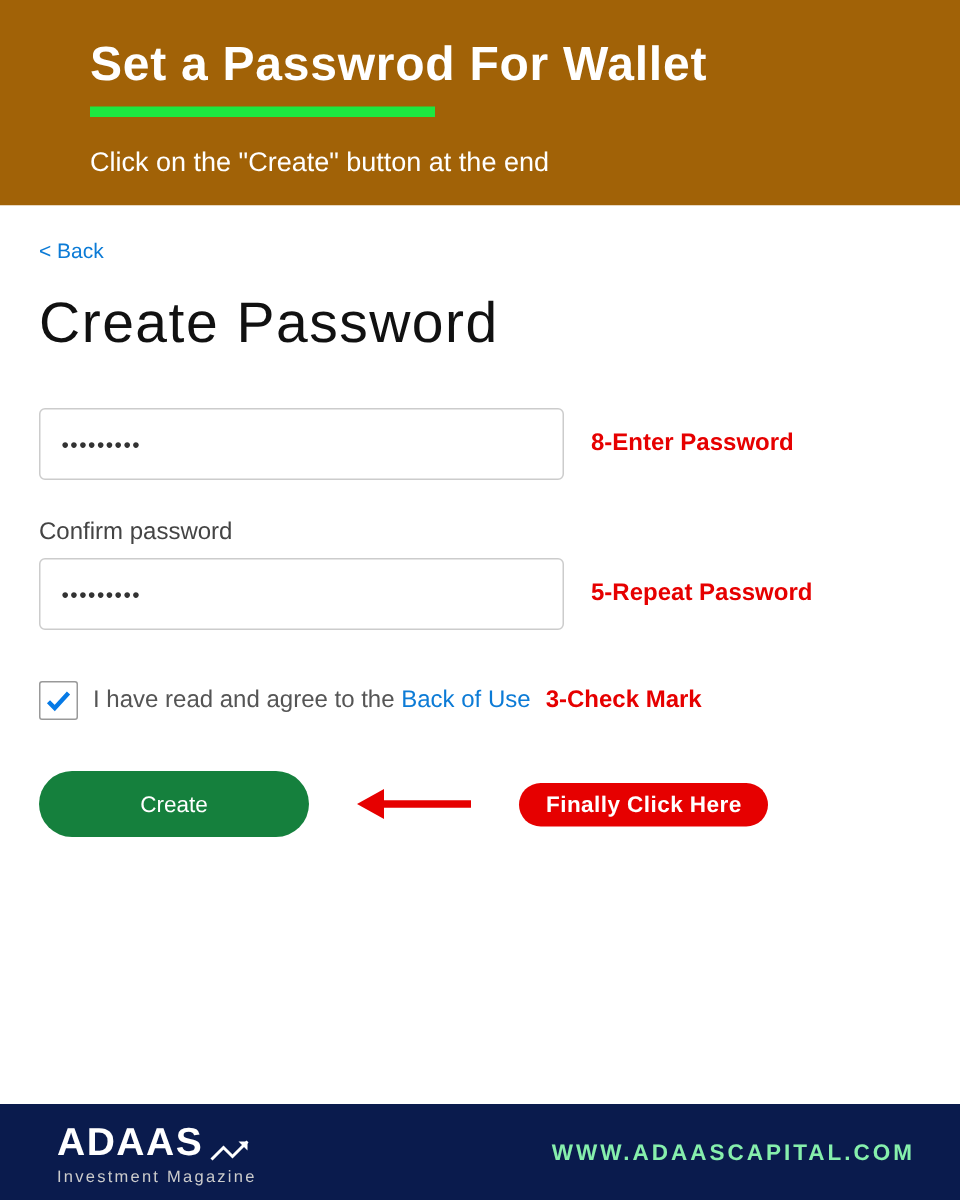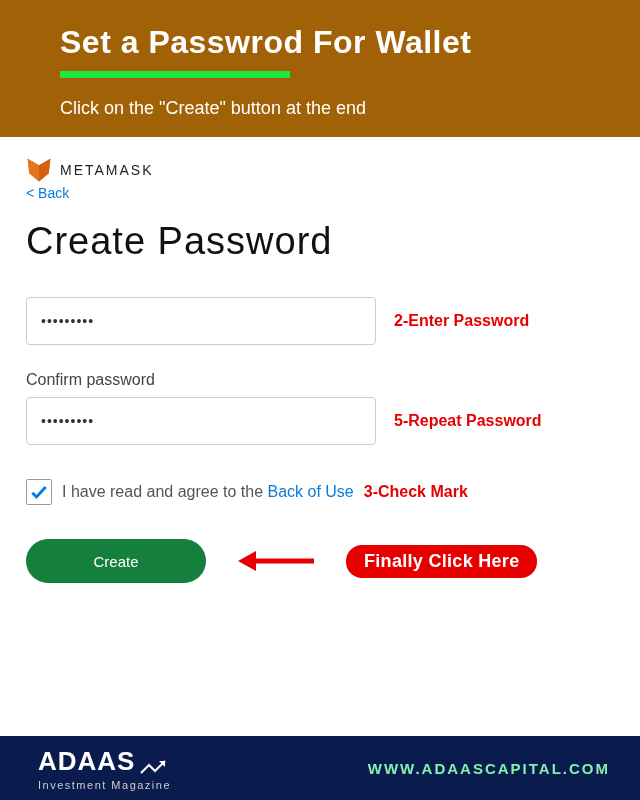--- a/index.html
+++ b/index.html
@@ -23,57 +23,47 @@
     .terms-row { display: flex; align-items: center; gap: 10px; margin-top: 34px; }
     .checkbox { width: 26px; height: 26px; border: 1px solid #999; border-radius: 2px; display: flex; align-items: center; justify-content: center; background: #fff; }
     .check-svg { width: 20px; height: 20px; }
     .terms-text { font-size: 16px; color: #555; }
     .terms-link { color: #0c7bd6; }
     .terms-annot { color: #e60000; font-size: 16px; font-weight: 600; }
     .action-row { display: flex; align-items: center; margin-top: 34px; gap: 20px; }
     .create-btn { background: #15803d; color: #fff; border: none; border-radius: 24px; width: 180px; height: 44px; font-size: 15px; font-weight: 400; }
     .arrow-wrap { width: 100px; display: flex; justify-content: center; }
     .arrow-svg { width: 80px; height: 30px; }
-    .badge { background: #e60000; color: #fff; border-radius: 16px; padding: 6px 18px; font-size: 18px; font-weight: 700; letter-spacing: 0.3px; }
+    .badge { background: #e60000; color: #fff; border-radius: 16px; padding: 6px 18px; font-size: 15px; font-weight: 700; letter-spacing: 0.3px; }
     .footer { background: #0a1b4d; height: 64px; display: flex; align-items: center; justify-content: space-between; padding: 0 30px 0 38px; position: absolute; bottom: 0; left: 0; right: 0; width: 640px; }
     .footer-left { display: flex; flex-direction: column; color: #fff; }
     .footer-brand-row { display: flex; align-items: flex-end; gap: 4px; }
     .footer-brand { font-size: 26px; font-weight: 800; letter-spacing: 1px; }
     .zig { width: 30px; height: 20px; }
     .footer-tag { font-size: 11px; letter-spacing: 1.5px; color: #ccc; margin-top: 2px; }
     .footer-url { color: #86efac; font-size: 15px; font-weight: 700; letter-spacing: 2px; }
   </style>
 </head>
 <body>
 
 <div class="top-banner">
   <div class="banner-title">Set a Passwrod For Wallet</div>
   <div class="green-underline"></div>
   <div class="banner-sub">Click on the "Create" button at the end</div>
 </div>
 
 <div class="main">
-  <div class="logo-row">
-    <span class="fox-icon">
-      <svg viewBox="0 0 32 32">
-          <polygon points="2,2 16,10 30,2 28,20 16,30 4,20" fill="#e2761b"></polygon>
-          <polygon points="2,2 16,10 16,30 4,20" fill="#e4761b"></polygon>
-          <polygon points="30,2 16,10 16,30 28,20" fill="#d16014"></polygon>
-        </svg>
-    </span>
-    <span class="brand">METAMASK</span>
-  </div>
   <a class="back-link">&lt; Back</a>
 
   <h1 class="page-title">Create Password</h1>
 
   <div class="field-block">
     <div class="field-row">
       <input class="text-input" type="text" value="•••••••••" style="">
-      <span class="annot">2-Enter Password</span>
+      <span class="annot">8-Enter Password</span>
     </div>
   </div>
 
   <div class="field-block second">
     <div class="field-label">Confirm password</div>
     <div class="field-row">
       <input class="text-input" type="text" value="•••••••••" style="">
       <span class="annot">5-Repeat Password</span>
     </div>
   </div>

